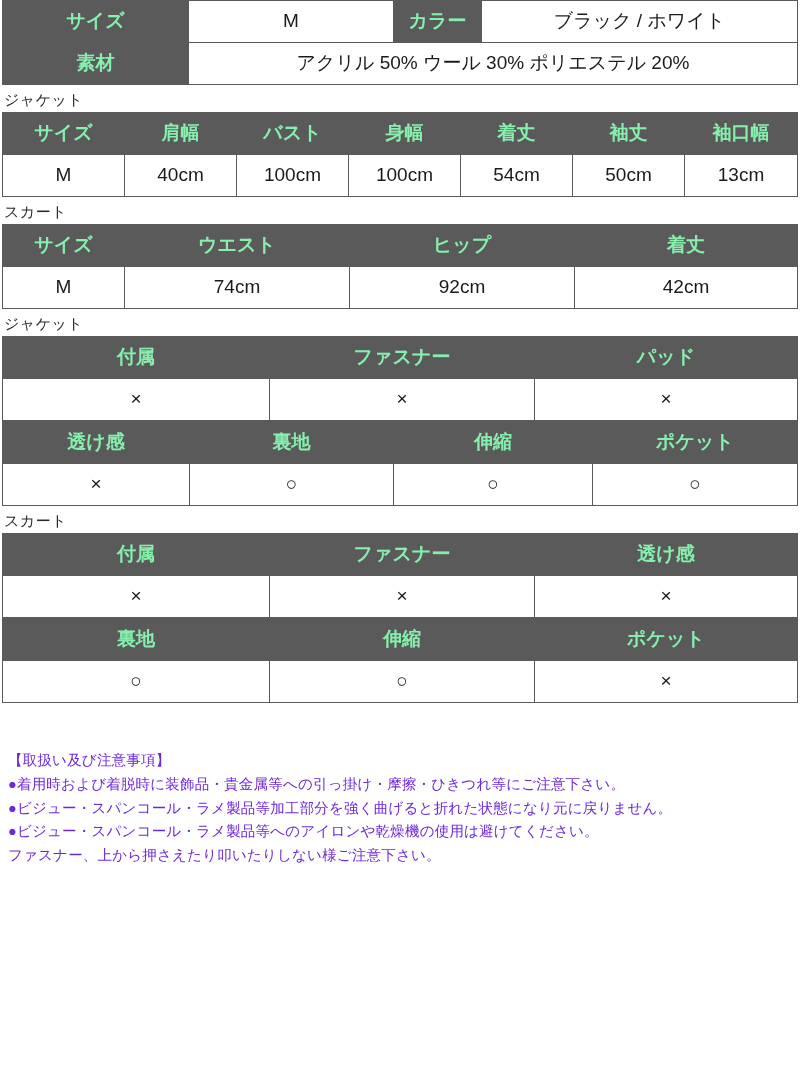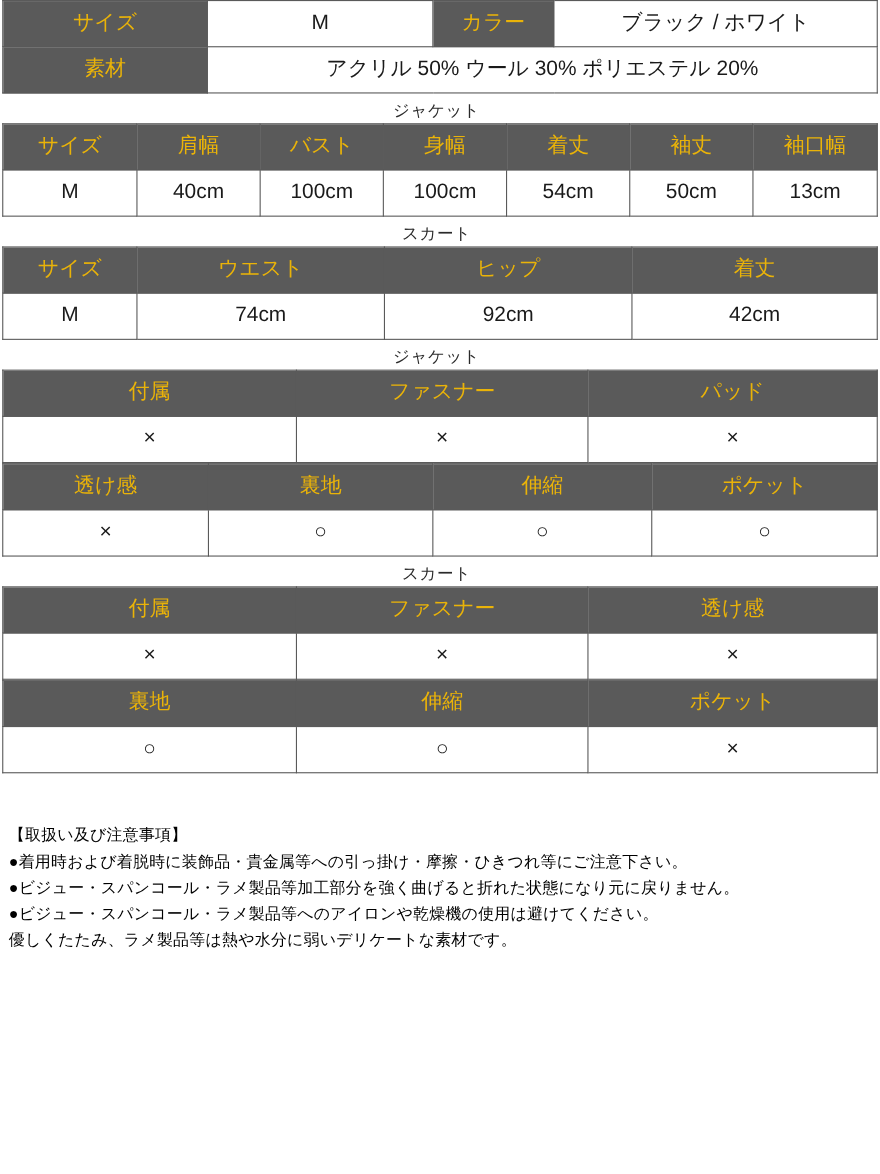--- a/index.html
+++ b/index.html
@@ -31,52 +31,52 @@
     font-weight: normal;
     font-size: 19px;
     height: 42px;
     padding: 2px 2px;
     color: #1a1a1a;
     background: #ffffff;
     line-height: 1.2;
   }
   th.hdr, td.hdr {
     background: #5a5a5a;
-    color: #eab308;
+    color: #86efac;
     font-size: 19px;
+    font-weight: bold;
   }
   .section-label {
     font-size: 15px;
     color: #2a2a2a;
     margin: 6px 10px 2px 4px;
     letter-spacing: 0.5px;
-    text-align: center;
   }
   .notes {
     margin: 46px 0 0 8px;
     font-size: 14.5px;
     line-height: 1.62;
-    color: #000000;
+    color: #6d28d9;
     letter-spacing: 0.2px;
   }
   .notes .note-line { white-space: pre-wrap; }
   .notes .note-title { margin-bottom: 1px; }
   .circle-mark, .cross-mark { font-size: 19px; }
 </style>
 </head>
 <body>
 
 <div class="page">
 
   <table>
     <tbody>
       <tr>
         <td class="hdr" style="width:186px;">サイズ</td>
         <td style="width:205px;">M</td>
-        <td class="hdr" style="width:110px;">カラー</td>
+        <td class="hdr" style="width:88px;">カラー</td>
         <td>ブラック / ホワイト</td>
       </tr>
       <tr>
         <td class="hdr" style="width:186px;">素材</td>
         <td colspan="3">アクリル 50%  ウール 30%  ポリエステル 20%</td>
       </tr>
     </tbody>
   </table>
 
   <div class="section-label">ジャケット</div>
@@ -181,16 +181,16 @@
         <td class="cross-mark">×</td>
       </tr>
     </tbody>
   </table>
 
   <div class="notes">
     <div class="note-line note-title">【取扱い及び注意事項】</div>
     <div class="note-line">●着用時および着脱時に装飾品・貴金属等への引っ掛け・摩擦・ひきつれ等にご注意下さい。</div>
     <div class="note-line">●ビジュー・スパンコール・ラメ製品等加工部分を強く曲げると折れた状態になり元に戻りません。</div>
     <div class="note-line">●ビジュー・スパンコール・ラメ製品等へのアイロンや乾燥機の使用は避けてください。</div>
-    <div class="note-line">優しくたたみ、ラメ製品等は熱や水分に弱いデリケートな素材です。</div>
+    <div class="note-line">ファスナー、上から押さえたり叩いたりしない様ご注意下さい。</div>
   </div>
 
 </div>
 
 </body></html>

